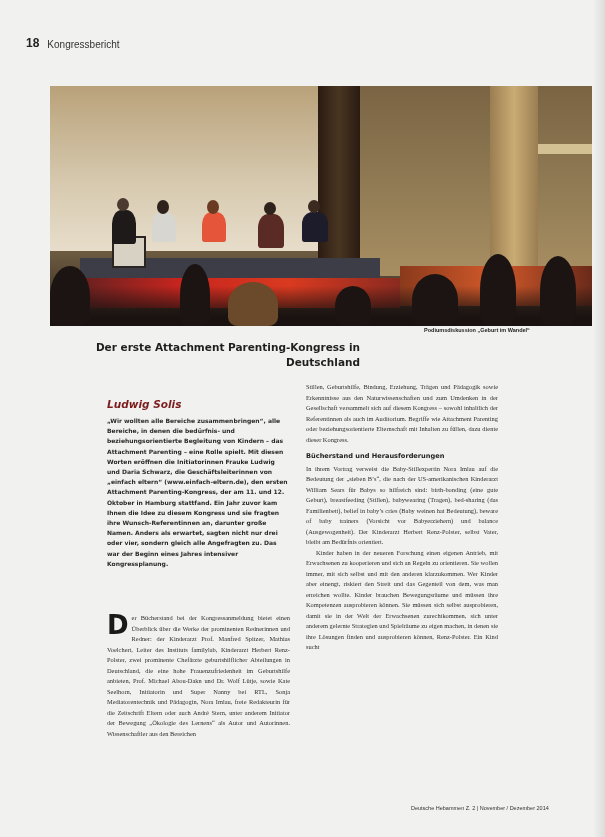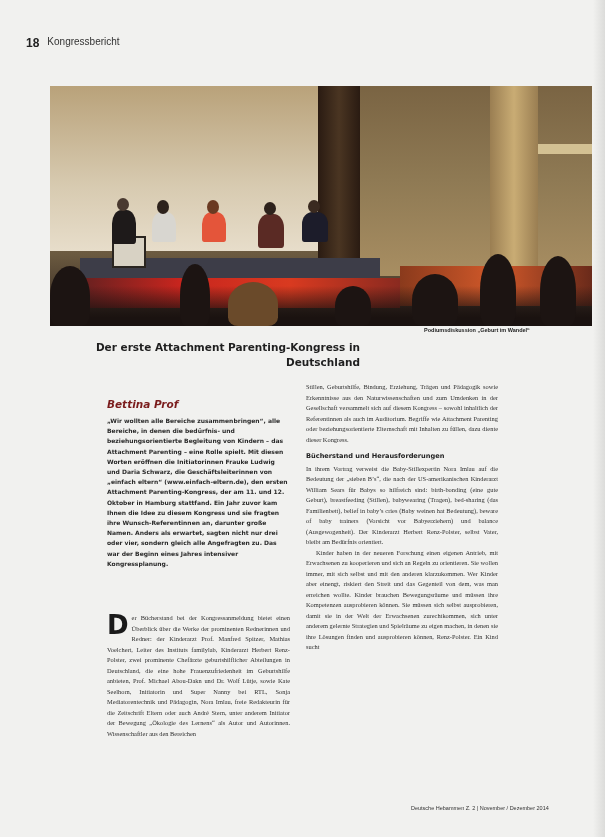--- a/index.html
+++ b/index.html
@@ -7,21 +7,21 @@
       width: 605px; height: 837px; position: relative; overflow: hidden;
       background: #f1f1ef;
       font-family: "Liberation Sans", sans-serif;
       color: #1d1d1d;
     }
     .page-shade-right {
       position: absolute; right: 0; top: 0; width: 12px; height: 837px;
       background: linear-gradient(to right, #f1f1ef, #dcdcda);
     }
     .header {
-      position: absolute; left: 26px; top: 36px; display: flex; align-items: flex-start; gap: 8px;
+      position: absolute; left: 26px; top: 36px; display: flex; align-items: flex-end; gap: 8px;
     }
     .page-num { font-weight: bold; font-size: 12px; color: #222; }
     .section-label { font-size: 10px; color: #333; }
     .photo {
       position: absolute; left: 50px; top: 86px; width: 542px; height: 240px; overflow: hidden;
       background: linear-gradient(180deg, #7b6a4d 0%, #8a7a5a 40%, #6b5a40 70%, #2a1e1a 100%);
     }
     .photo .wall-left { position:absolute; left:0; top:0; width:270px; height:165px;
       background: linear-gradient(180deg, #b9a27a 0%, #d7cab0 60%, #e7ddca 100%); }
     .photo .pillar { position:absolute; left:268px; top:0; width:42px; height:190px; background: linear-gradient(90deg,#2a1b12,#4a3522,#2a1b12); }
@@ -121,21 +121,21 @@
   <div class="silhouette" style="left:362px;top:188px;width:46px;height:52px;"></div>
   <div class="silhouette" style="left:430px;top:168px;width:36px;height:72px;"></div>
   <div class="silhouette" style="left:490px;top:170px;width:36px;height:70px;"></div>
 
 </div>
 
 <div class="caption">Podiumsdiskussion „Geburt im Wandel“</div>
 
 <div class="subtitle">Der erste Attachment Parenting-Kongress in Deutschland</div>
 
-<div class="author">Bettina Prof</div>
+<div class="author">Ludwig Solis</div>
 
 <div class="lead">„Wir wollten alle Bereiche zusammenbringen“, alle Bereiche, in denen die bedürfnis- und beziehungsorientierte Begleitung von Kindern – das Attachment Parenting – eine Rolle spielt. Mit diesen Worten eröffnen die Initiatorinnen Frauke Ludwig und Daria Schwarz, die Geschäftsleiterinnen von „einfach eltern“ (www.einfach-eltern.de), den ersten Attachment Parenting-Kongress, der am 11. und 12. Oktober in Hamburg stattfand. Ein Jahr zuvor kam Ihnen die Idee zu diesem Kongress und sie fragten ihre Wunsch-Referentinnen an, darunter große Namen. Anders als erwartet, sagten nicht nur drei oder vier, sondern gleich alle Angefragten zu. Das war der Beginn eines Jahres intensiver Kongressplanung.</div>
 
 <div class="body-col col1">
   <span class="dropcap">D</span>
   <span>er Bücherstand bei der Kongressanmeldung bietet einen Überblick über die Werke der prominenten Rednerinnen und Redner: der Kinderarzt Prof. Manfred Spitzer, Mathias Voelchert, Leiter des Instituts familylab, Kinderarzt Herbert Renz-Polster, zwei prominente Chefärzte geburtshilflicher Abteilungen in Deutschland, die eine hohe Frauenzufriedenheit im Geburtshilfe anbieten, Prof. Michael Abou-Dakn und Dr. Wolf Lütje, sowie Kate Seelhorn, Initiatorin und Super Nanny bei RTL, Sonja Mediatorentechnik und Pädagogin, Nora Imlau, freie Redakteurin für die Zeitschrift Eltern oder auch André Stern, unter anderem Initiator der Bewegung „Ökologie des Lernens“ als Autor und Autorinnen. Wissenschaftler aus den Bereichen</span>
 </div>
 
 <div class="body-col col2">
   <p>Stillen, Geburtshilfe, Bindung, Erziehung, Trägen und Pädagogik sowie Erkenntnisse aus den Naturwissenschaften und zum Umdenken in der Gesellschaft versammelt sich auf diesem Kongress – sowohl inhaltlich der Referentinnen als auch im Auditorium. Begriffe wie Attachment Parenting oder beziehungsorientierte Elternschaft mit Inhalten zu füllen, dazu diente dieser Kongress.</p>

